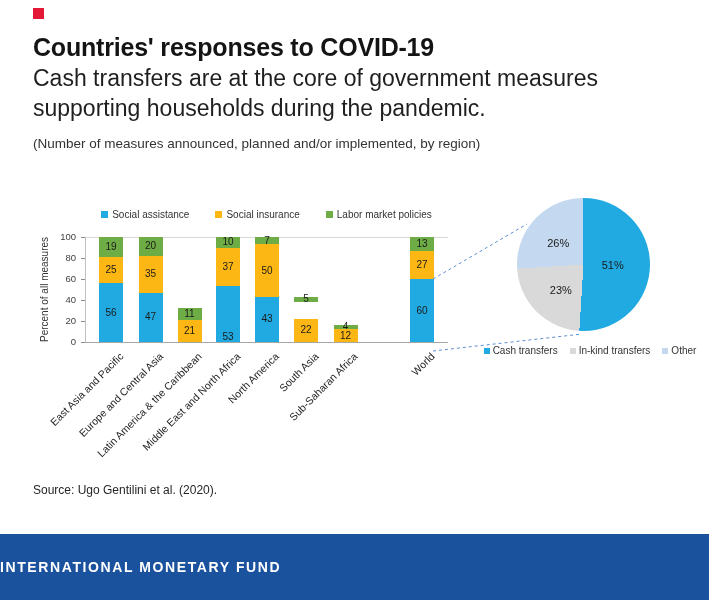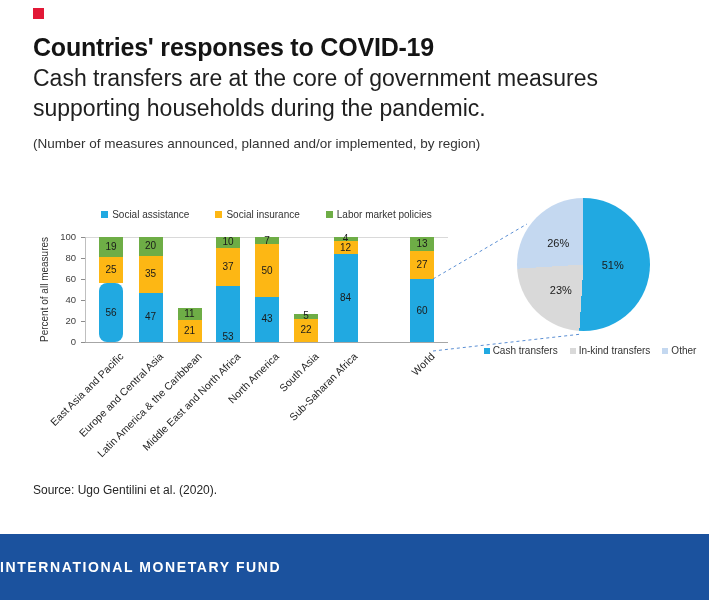--- a/index.html
+++ b/index.html
@@ -75,21 +75,21 @@
     <div class="ytick" style="bottom: 42px;">40</div>
     <div class="ytick" style="bottom: 63px;">60</div>
     <div class="ytick" style="bottom: 84px;">80</div>
     <div class="ytick" style="bottom: 105px;">100</div>
   </div>
 <div class="abs" id="grid-top"></div>
 <div class="abs" id="axis-y"></div>
 <div class="abs" id="axis-x"></div>
 <div class="abs" id="bar-plot">
     <div class="bar-stack" style="left: 14px;">
-      <div class="bar-seg" style="height: 58.8px; background: rgb(33, 169, 225); border-radius: 8px;">
+      <div class="bar-seg" style="height: 58.8px; background: rgb(33, 169, 225);">
         <div class="seg-label">56</div>
       </div>
       <div class="bar-seg" style="height: 26.25px; background: rgb(253, 183, 20);">
         <div class="seg-label">25</div>
       </div>
       <div class="bar-seg" style="height: 19.95px; background: rgb(110, 173, 70);">
         <div class="seg-label">19</div>
       </div>
     </div>
     <div class="bar-stack" style="left: 53.5px;">
@@ -127,31 +127,28 @@
         <div class="seg-label">43</div>
       </div>
       <div class="bar-seg" style="height: 52.5px; background: rgb(253, 183, 20);">
         <div class="seg-label">50</div>
       </div>
       <div class="bar-seg" style="height: 7.35px; background: rgb(110, 173, 70);">
         <div class="seg-label">7</div>
       </div>
     </div>
     <div class="bar-stack" style="left: 209px;">
-      <div class="bar-seg" style="height: 23.1px; background: rgb(253, 183, 20);">
+      <div class="bar-seg" style="height: 23.1px; background: rgb(253, 183, 20); margin-top: 17px;">
         <div class="seg-label">22</div>
       </div>
       <div class="bar-seg" style="height: 5.25px; background: rgb(110, 173, 70);">
         <div class="seg-label">5</div>
       </div>
     </div>
     <div class="bar-stack" style="left: 248.5px;">
-      <div class="bar-seg" style="height: 88.2px; background: rgb(33, 169, 225);">
-        <div class="seg-label">84</div>
-      </div>
       <div class="bar-seg" style="height: 12.6px; background: rgb(253, 183, 20);">
         <div class="seg-label">12</div>
       </div>
       <div class="bar-seg" style="height: 4.2px; background: rgb(110, 173, 70);">
         <div class="seg-label">4</div>
       </div>
     </div>
     <div class="bar-stack" style="left: 325px;">
       <div class="bar-seg" style="height: 63px; background: rgb(33, 169, 225);">
         <div class="seg-label">60</div>

